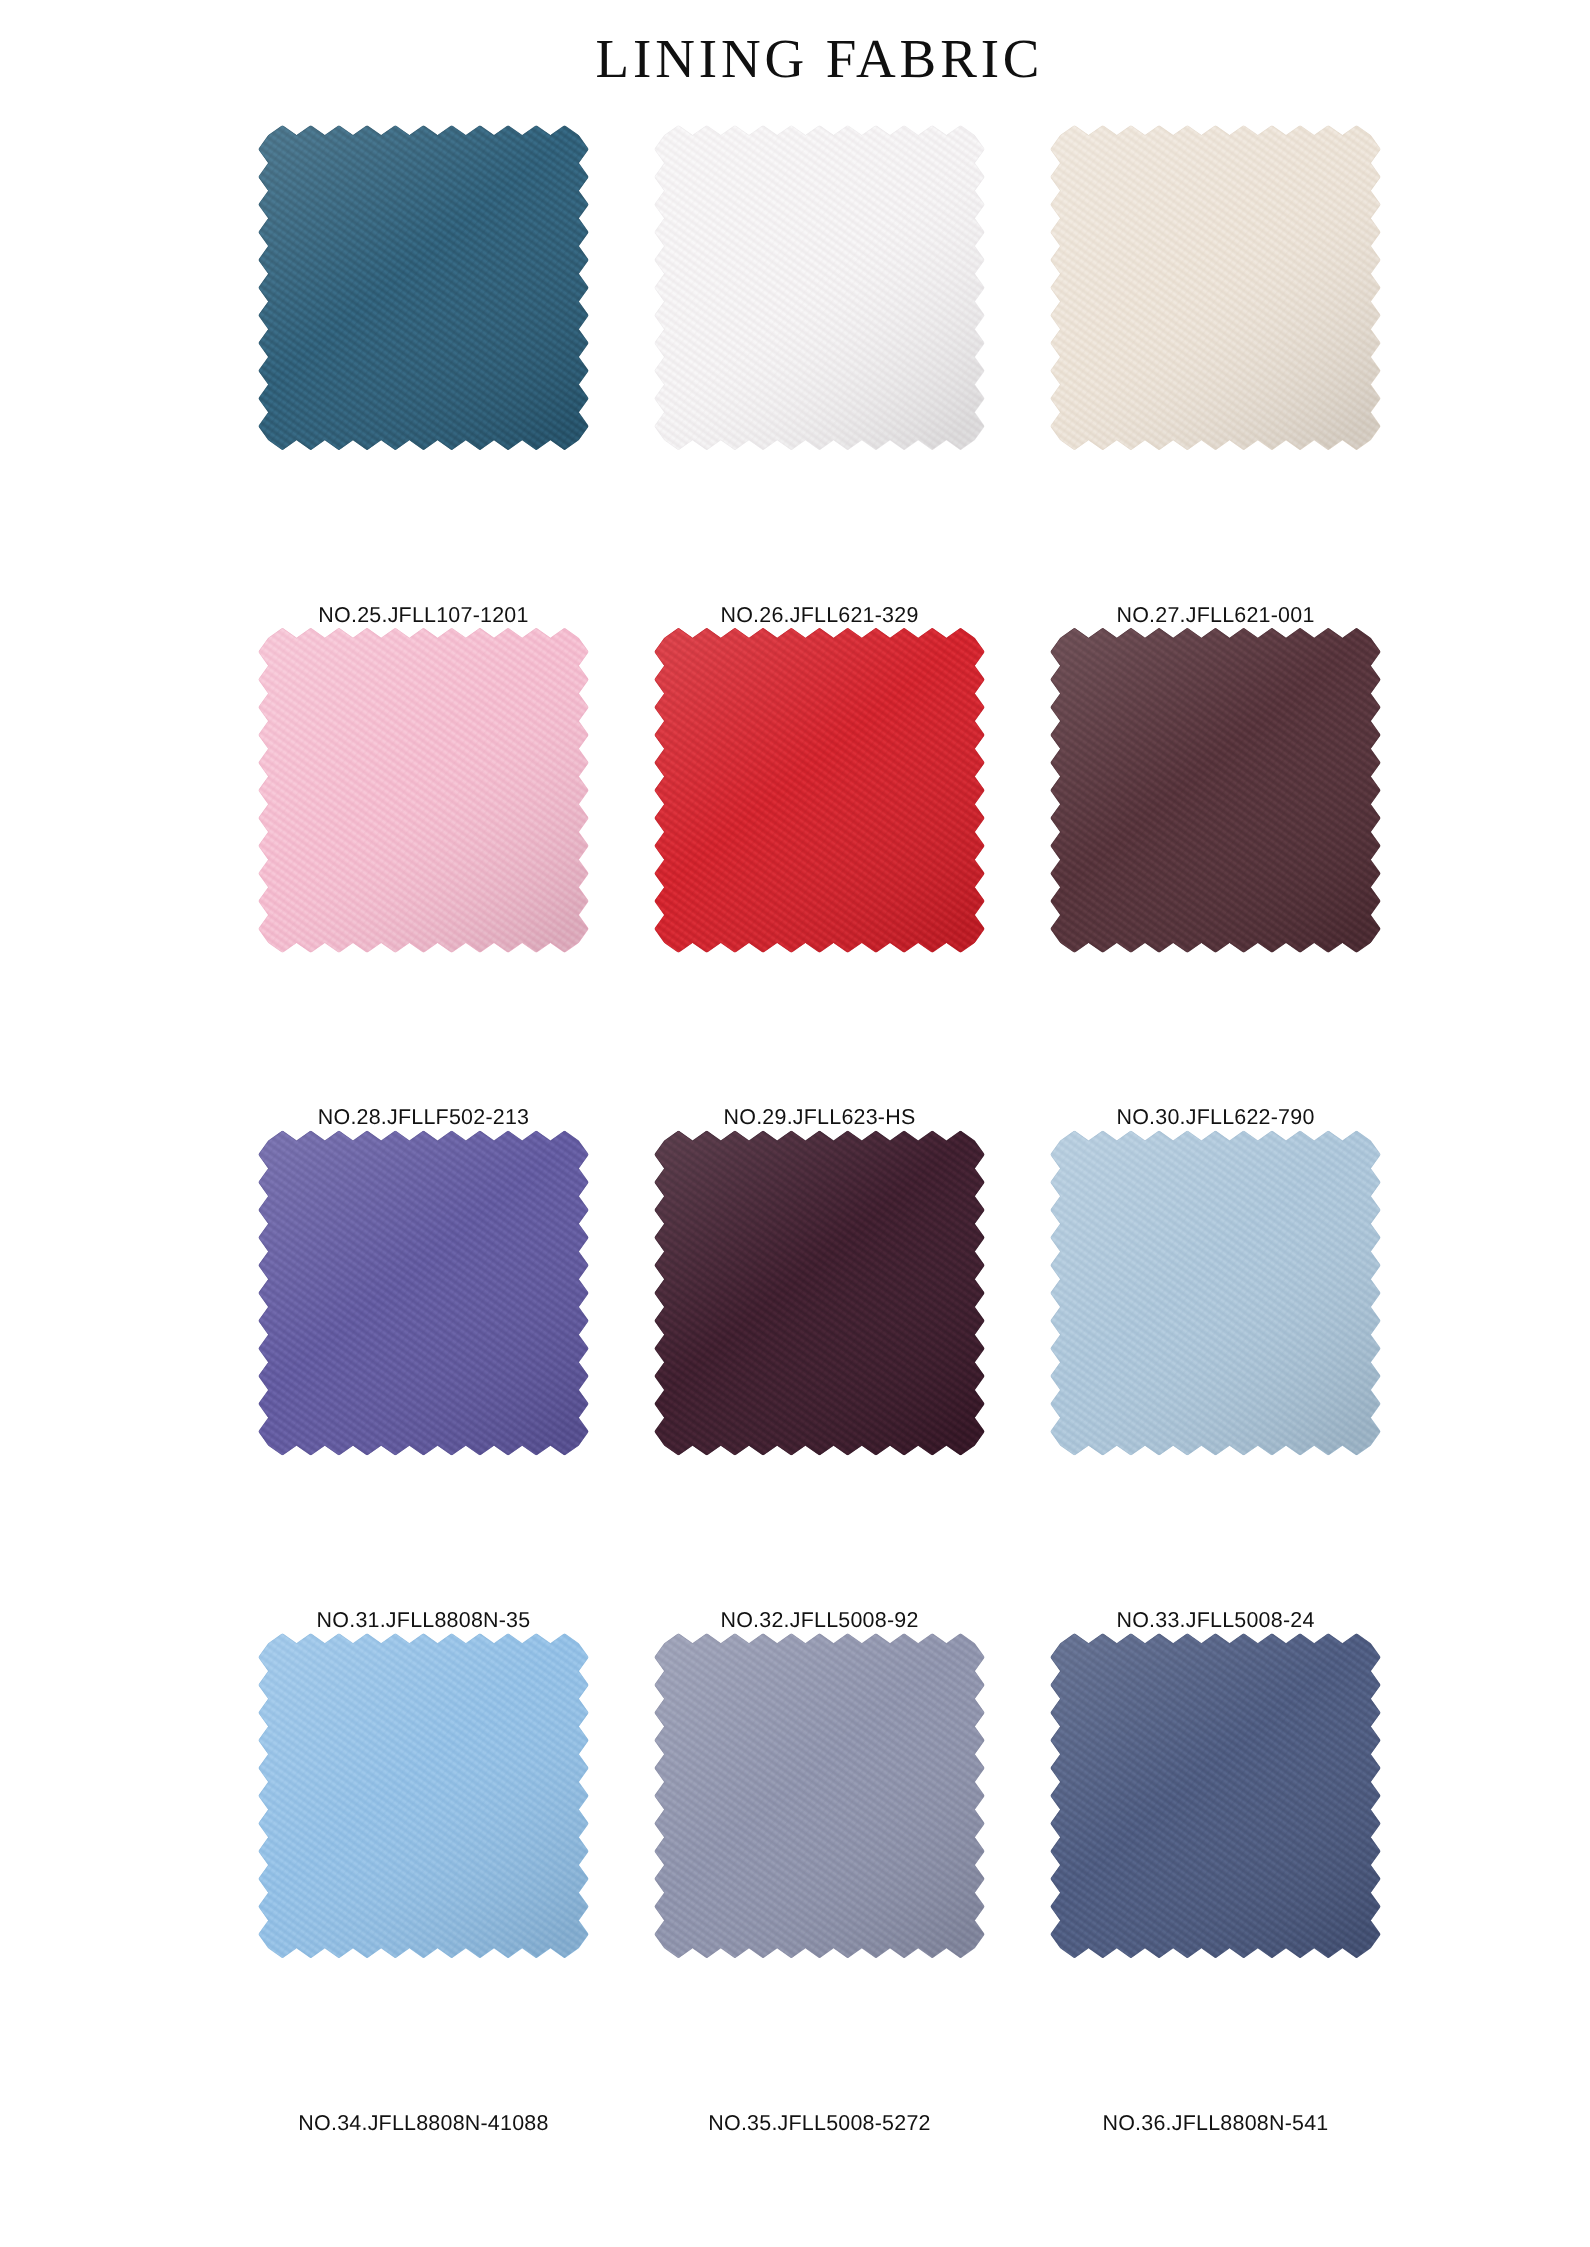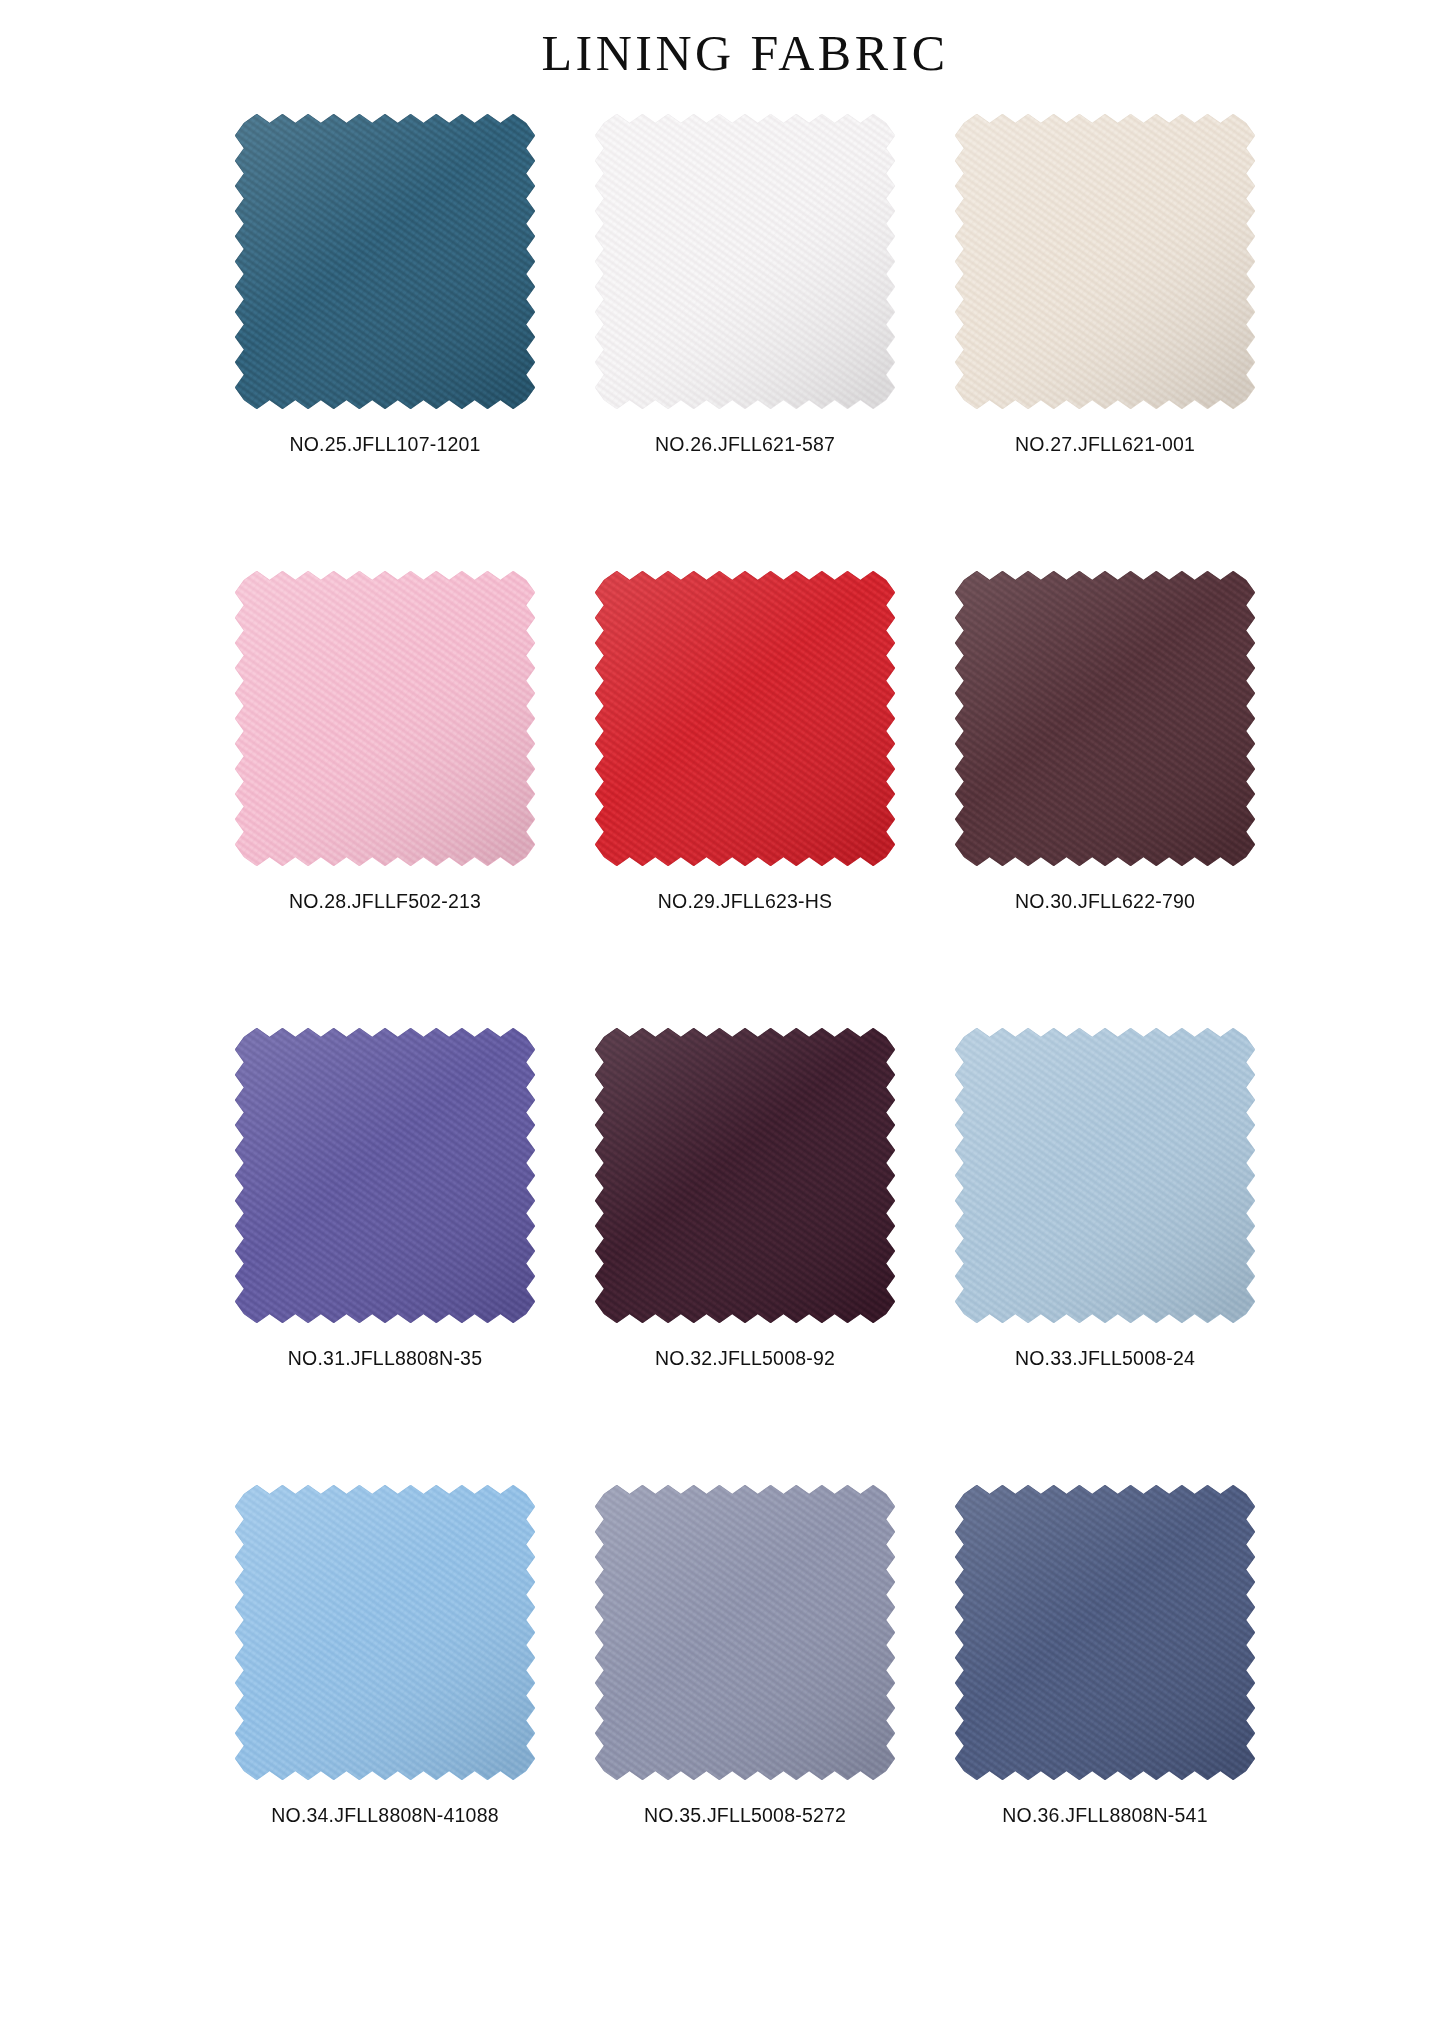--- a/index.html
+++ b/index.html
@@ -43,21 +43,21 @@
     display: grid;
     grid-template-columns: repeat(3, 360px);
     grid-template-rows: repeat(4, 457px);
     justify-content: center;
   }
 
   .swatch-cell {
     display: flex;
     flex-direction: column;
     align-items: center;
-    justify-content: flex-start;
+    justify-content: space-between;
   }
 
   .swatch-wrap {
     width: 300px;
     height: 295px;
     position: relative;
   }
 
   .swatch {
     width: 100%;
@@ -138,21 +138,21 @@
             </defs>
             <g clip-path="url(#clipsw1)">
               <rect x="0" y="0" width="300" height="295" fill="#f4f2f3"></rect>
               <rect x="0" y="0" width="300" height="295" fill="url(#twillsw1)" opacity="0.75"></rect>
               <rect x="0" y="0" width="300" height="295" fill="url(#crosssw1)"></rect>
               <rect x="0" y="0" width="300" height="295" fill="url(#sheensw1)"></rect>
             </g>
             <path d="M9.0,9.0 L21.8,0.0 L34.6,9.0 L47.5,0.0 L60.3,9.0 L73.1,0.0 L85.9,9.0 L98.7,0.0 L111.5,9.0 L124.4,0.0 L137.2,9.0 L150.0,0.0 L162.8,9.0 L175.6,0.0 L188.5,9.0 L201.3,0.0 L214.1,9.0 L226.9,0.0 L239.7,9.0 L252.5,0.0 L265.4,9.0 L278.2,0.0 L291.0,9.0 L300.0,21.6 L291.0,34.2 L300.0,46.8 L291.0,59.4 L300.0,72.0 L291.0,84.5 L300.0,97.1 L291.0,109.7 L300.0,122.3 L291.0,134.9 L300.0,147.5 L291.0,160.1 L300.0,172.7 L291.0,185.3 L300.0,197.9 L291.0,210.5 L300.0,223.0 L291.0,235.6 L300.0,248.2 L291.0,260.8 L300.0,273.4 L291.0,286.0 L278.2,295.0 L265.4,286.0 L252.5,295.0 L239.7,286.0 L226.9,295.0 L214.1,286.0 L201.3,295.0 L188.5,286.0 L175.6,295.0 L162.8,286.0 L150.0,295.0 L137.2,286.0 L124.4,295.0 L111.5,286.0 L98.7,295.0 L85.9,286.0 L73.1,295.0 L60.3,286.0 L47.5,295.0 L34.6,286.0 L21.8,295.0 L9.0,286.0 L0.0,273.4 L9.0,260.8 L0.0,248.2 L9.0,235.6 L0.0,223.0 L9.0,210.5 L0.0,197.9 L9.0,185.3 L0.0,172.7 L9.0,160.1 L0.0,147.5 L9.0,134.9 L0.0,122.3 L9.0,109.7 L0.0,97.1 L9.0,84.5 L0.0,72.0 L9.0,59.4 L0.0,46.8 L9.0,34.2 L0.0,21.6 Z" fill="none" stroke="#e6e2e5" stroke-width="0.8" opacity="0.45"></path>
           </svg>
         </div>
-        <div class="swatch-label">NO.26.JFLL621-587</div>
+        <div class="swatch-label">NO.26.JFLL621-329</div>
       </div>
       <div class="swatch-cell">
         <div class="swatch-wrap">
           <svg class="swatch" viewBox="0 0 300 295" width="300" height="295">
             <defs>
               <pattern id="twillsw2" width="6" height="6" patternUnits="userSpaceOnUse" patternTransform="rotate(35)">
                 <rect width="6" height="6" fill="#ece3d7"></rect>
                 <rect x="0" y="0" width="6" height="2" fill="#f6efe7" opacity="0.55"></rect>
                 <rect x="0" y="3" width="6" height="2" fill="#ded2c3" opacity="0.5"></rect>
               </pattern>

